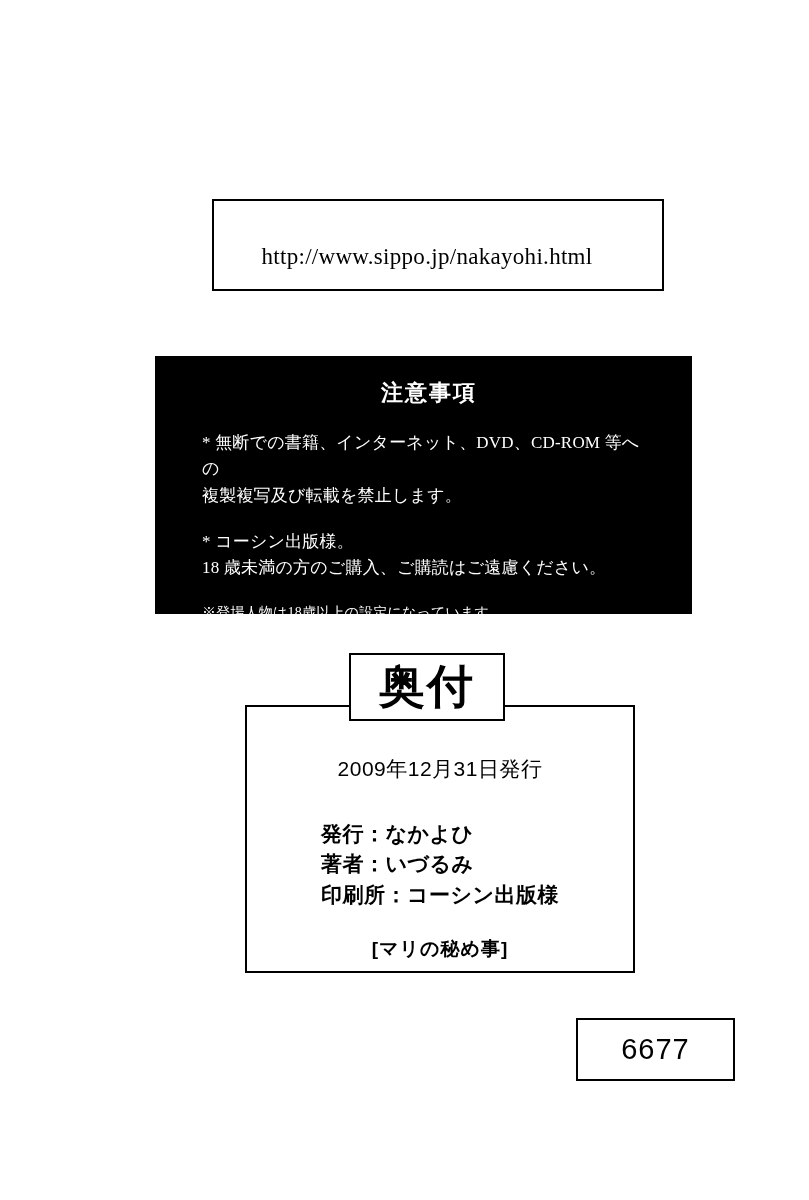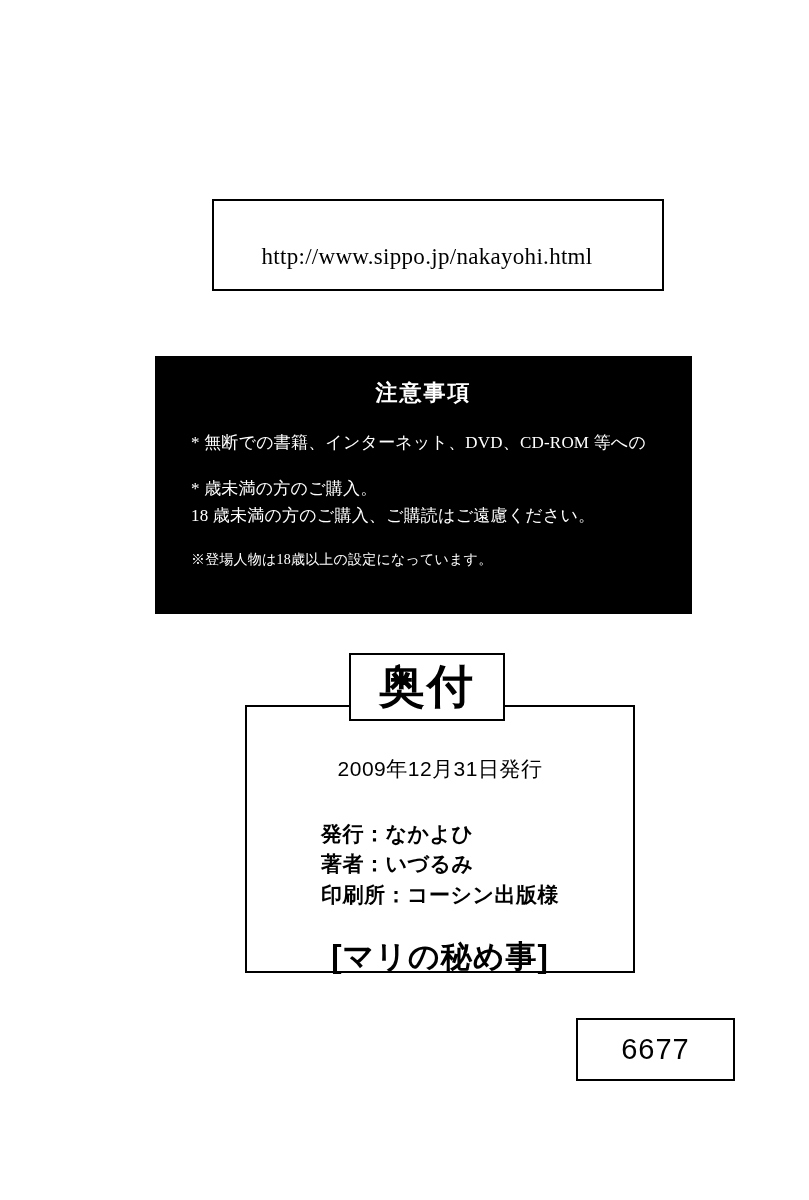--- a/index.html
+++ b/index.html
@@ -59,21 +59,21 @@
   
   #notice-block {
     position: absolute;
     left: 155px;
     top: 356px;
     width: 537px;
     height: 258px;
     background: #000000;
     color: #ffffff;
     box-sizing: border-box;
-    padding: 14px 36px 10px 36px;
+    padding: 14px 36px 10px 47px;
   }
   #notice-title {
     text-align: center;
     font-family: "Liberation Sans", sans-serif;
     font-weight: bold;
     font-size: 22px;
     letter-spacing: 2px;
     margin-top: 8px;
     margin-bottom: 22px;
   }
@@ -138,21 +138,21 @@
     letter-spacing: 0.5px;
     line-height: 1.45;
     text-align: left;
   }
   #colophon-rows {
     display: inline-block;
     text-align: left;
   }
   #colophon-title {
     margin-top: 26px;
-    font-size: 31px;
+    font-size: 19px;
     font-weight: bold;
     letter-spacing: 1px;
   }
 
   
   #page-number-box {
     position: absolute;
     left: 576px;
     top: 1018px;
     width: 159px;
@@ -172,22 +172,23 @@
 <body>
 
 <div id="homepage-block">
   <div id="homepage-label">ホームページアドレス</div>
 </div>
 <div id="homepage-url">http://www.sippo.jp/nakayohi.html</div>
 
 <div id="notice-block">
   <div id="notice-title">注意事項</div>
   <div class="notice-line">* 無断での書籍、インターネット、DVD、CD-ROM 等への</div>
+  <div class="notice-line">複製複写及び転載を禁止します。</div>
   <div class="notice-gap"></div>
-  <div class="notice-line">* 歳未満の方のご購入。</div>
+  <div class="notice-line">* コーシン出版様。</div>
   <div class="notice-line">18 歳未満の方のご購入、ご購読はご遠慮ください。</div>
   <div class="notice-gap"></div>
   <div class="notice-small">※登場人物は18歳以上の設定になっています。</div>
 </div>
 
 <div id="colophon-block"></div>
 <div id="colophon-heading">奥付</div>
 <div id="colophon-body">
   <div id="colophon-date">2009年12月31日発行</div>
   <div id="colophon-rows">

